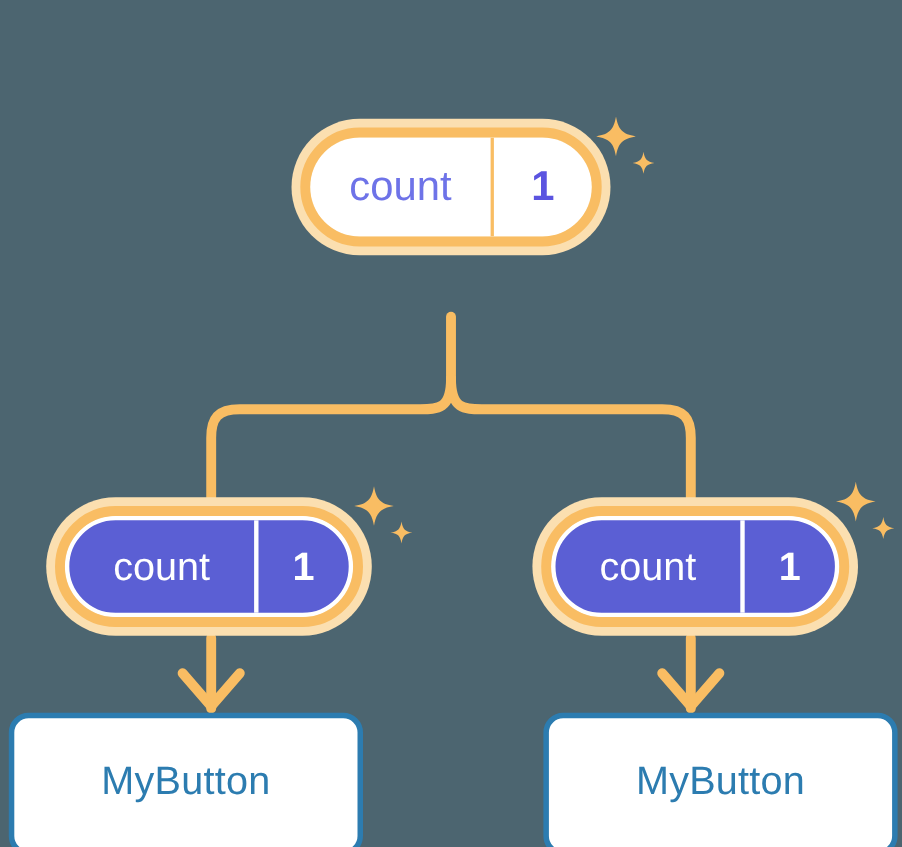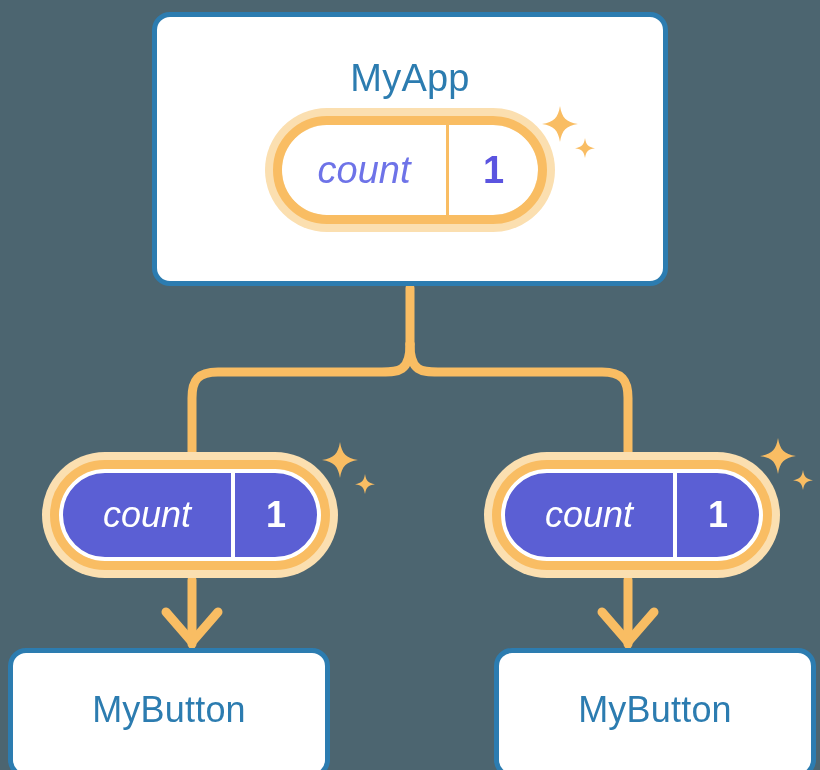--- a/index.html
+++ b/index.html
@@ -100,21 +100,20 @@
     box-sizing: border-box;
   }
   .pill-key, .pill-val {
     display: flex;
     align-items: center;
     justify-content: center;
     box-sizing: border-box;
   }
   .pill-key {
     flex: 1 1 auto;
-    font-style: italic;
   }
   .pill-val {
     flex: 0 0 auto;
     width: 92px;
   }
 
   
   .pill-outline .pill-inner {
     background: #ffffff;
   }
@@ -198,23 +197,20 @@
                L 628 452"></path>
 
       <path d="M 192 580 L 192 644"></path>
       <path d="M 628 580 L 628 644"></path>
 
       <path d="M 166 612 L 192 642 L 218 612" stroke-linejoin="round"></path>
       <path d="M 602 612 L 628 642 L 654 612" stroke-linejoin="round"></path>
     </g>
   </svg>
 
-  <div class="card" id="card-myapp">
-    <div class="card-title">MyApp</div>
-  </div>
 
   <div class="pill pill-outline" id="pill-app">
     <div class="pill-ring">
       <div class="pill-inner">
         <div class="pill-key">count</div>
         <div class="pill-val">1</div>
       </div>
     </div>
   </div>
 

